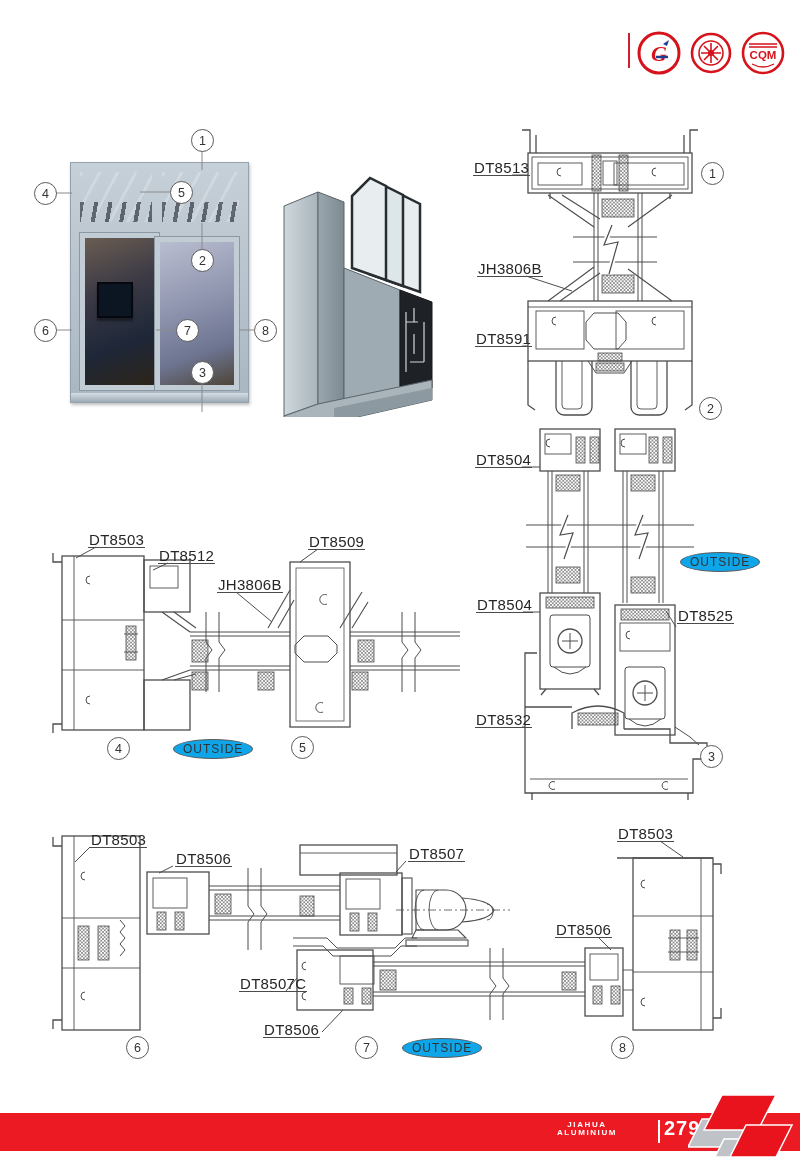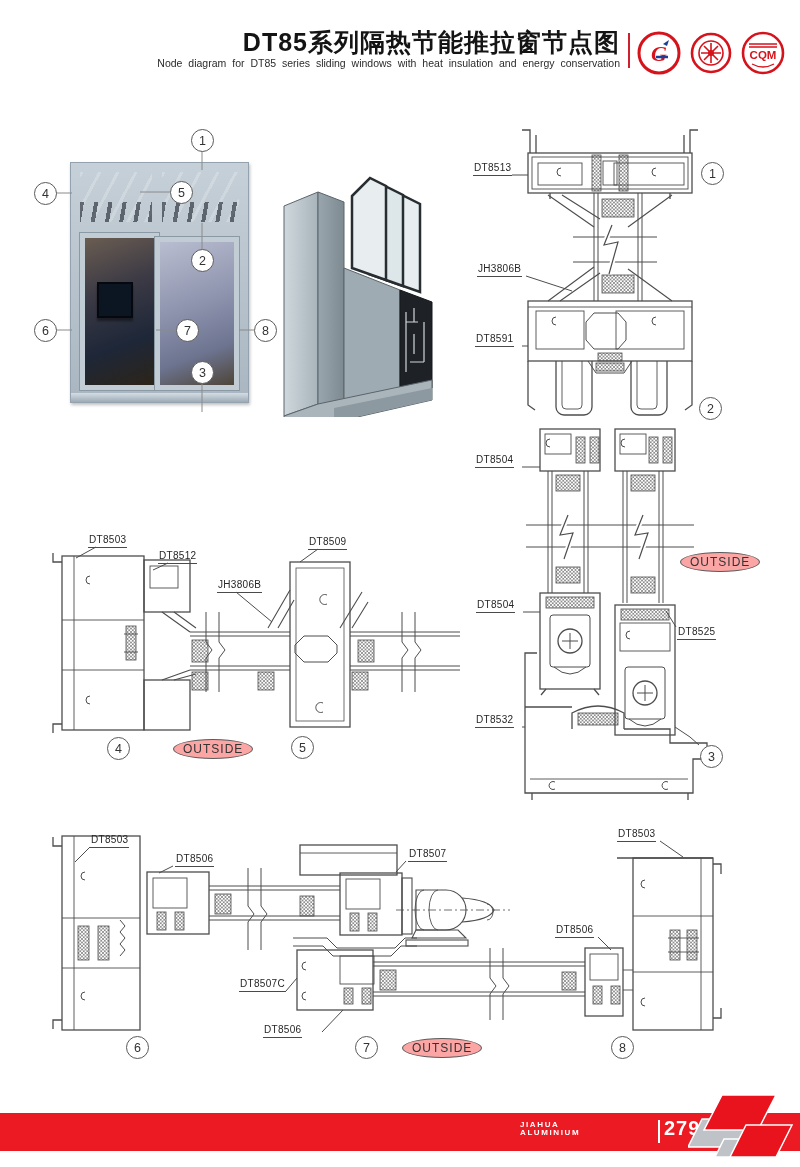--- a/index.html
+++ b/index.html
@@ -6,26 +6,26 @@
   .page{position:relative;width:800px;height:1167px;background:#fff;overflow:hidden;
         font-family:"Liberation Sans", sans-serif;}
   
   .title-zh{position:absolute;left:150px;top:26px;width:470px;text-align:right;
             font-size:25px;font-weight:bold;color:#141414;letter-spacing:1px;white-space:nowrap;}
   .title-en{position:absolute;left:100px;top:57px;width:520px;text-align:right;
             font-size:10.5px;color:#2b2b2b;word-spacing:3px;white-space:nowrap;}
   .hdr-divider{position:absolute;left:628px;top:33px;width:2px;height:35px;background:#cf2030;}
   .logo{position:absolute;top:30px;}
   
-  .lbl{position:absolute;font-size:10px;line-height:13px;color:#262626;
+  .lbl{position:absolute;font-size:15px;line-height:13px;color:#262626;
        border-bottom:1.2px solid #4a4a4a;padding:0 1px 1px 1px;letter-spacing:.3px;background:transparent;}
   .callout{position:absolute;width:21px;height:21px;border:1.3px solid #5a5a5a;border-radius:50%;
            background:#fff;display:flex;align-items:center;justify-content:center;
            font-size:12.5px;color:#333;}
-  .outside{position:absolute;border:1.3px solid #5a5a5a;border-radius:50%;background:#fca5a5;
+  .outside{position:absolute;border:1.3px solid #5a5a5a;border-radius:50%;background:#0ea5e9;
            font-size:12px;color:#333;letter-spacing:1px;padding:2px 9px;line-height:14px;}
   .secsvg{position:absolute;}
   
   .winphoto{position:absolute;left:70px;top:162px;width:177px;height:239px;
             background:linear-gradient(180deg,#c6d0d8,#a9b6c1);border:1px solid #93a2ae;
             box-shadow:1px 2px 3px rgba(0,0,0,.25);}
   .winglass{position:absolute;overflow:hidden;}
   .g-transom{background:linear-gradient(115deg,#93a2bb 0%,#6071932 45%,#5b6b8e 45%,#2e3a57 100%);}
   .streaks{position:absolute;inset:0;background:
      repeating-linear-gradient(118deg, rgba(255,255,255,.22) 0 3px, transparent 3px 16px);}
@@ -33,33 +33,31 @@
      background:repeating-linear-gradient(100deg, rgba(10,15,25,.55) 0 4px, transparent 4px 14px);}
   .sash{position:absolute;border:5px solid #c2ccd4;box-shadow:0 0 0 1px #8b99a5;}
   .g-int-l{background:linear-gradient(160deg,#6a5d52 0%,#3c3a45 35%,#1e2738 70%,#2c2419 100%);}
   .g-int-r{background:linear-gradient(160deg,#b9bdd0 0%,#8d93ad 45%,#6d7490 75%,#4e4538 100%);}
   .tv{position:absolute;left:18%;top:30%;width:46%;height:22%;background:#0c1522;
       border:2px solid #05080d;box-shadow:0 3px 2px rgba(0,0,0,.4);}
   .winsill{position:absolute;left:0;right:0;bottom:0;height:9px;
       background:linear-gradient(180deg,#d4dde3,#9dabb6);}
   
   .footbar{position:absolute;left:0;top:1113px;width:800px;height:38px;background:#ec1a23;}
-  .brand{position:absolute;left:520px;top:1121px;width:134px;text-align:left;color:#fff;
+  .brand{position:absolute;left:520px;top:1121px;width:134px;text-align:center;color:#fff;
          font-size:8px;font-weight:bold;letter-spacing:1.6px;line-height:8px;}
   .foot-div{position:absolute;left:658px;top:1120px;width:2px;height:23px;background:#fff;}
   .pageno{position:absolute;left:664px;top:1117px;color:#fff;font-size:20px;font-weight:bold;letter-spacing:1px;}
   svg{display:block;}
 </style>
 </head>
 <body>
 
 <div class="page">
 
-  <div class="title-zh">DT85系列隔热节能推拉窗节点图</div>
-  <div class="title-en">Node diagram for DT85 series sliding windows with heat insulation and energy conservation</div>
   <div class="hdr-divider"></div>
 
   <svg class="logo" style="left:636px" width="46" height="46" viewBox="0 0 46 46">
     <circle cx="23" cy="23" r="20" fill="none" stroke="#d6121b" stroke-width="3"></circle>
     <text x="15" y="31" font-size="22" font-style="italic" font-weight="bold" fill="#d6121b" font-family="Liberation Serif, serif">G</text>
     <path d="M27,14 l6,-4 l-2,6 z" fill="#1c3f94"></path>
     <path d="M20,27 h12" stroke="#1c3f94" stroke-width="2.5"></path>
   </svg>
   <svg class="logo" style="left:689px" width="44" height="46" viewBox="0 0 44 46">
     <circle cx="22" cy="23" r="19" fill="none" stroke="#d6121b" stroke-width="2.6"></circle>
@@ -267,21 +265,21 @@
         <path d="M62,612 H65"></path>
       </g>
     </g>
   </svg>
 
   <div class="lbl" style="left:473px;top:161px">DT8513</div>
   <div class="lbl" style="left:477px;top:262px">JH3806B</div>
   <div class="lbl" style="left:475px;top:332px">DT8591</div>
   <div class="lbl" style="left:475px;top:453px">DT8504</div>
   <div class="lbl" style="left:476px;top:598px">DT8504</div>
-  <div class="lbl" style="left:677px;top:625px">DT8525</div>
+  <div class="lbl" style="left:677px;top:609px">DT8525</div>
   <div class="lbl" style="left:475px;top:713px">DT8532</div>
   <div class="callout" style="left:701px;top:162px">1</div>
   <div class="callout" style="left:699px;top:397px">2</div>
   <div class="callout" style="left:700px;top:745px">3</div>
   <div class="outside" style="left:680px;top:552px">OUTSIDE</div>
 
   <svg class="secsvg" style="left:40px;top:520px" width="420" height="245" viewBox="0 0 420 245">
     <defs>
       <pattern id="hm" width="3.5" height="3.5" patternUnits="userSpaceOnUse">
         <path d="M0,3.5 L3.5,0 M0,0 L3.5,3.5" stroke="#5a5a5a" stroke-width=".6"></path>

